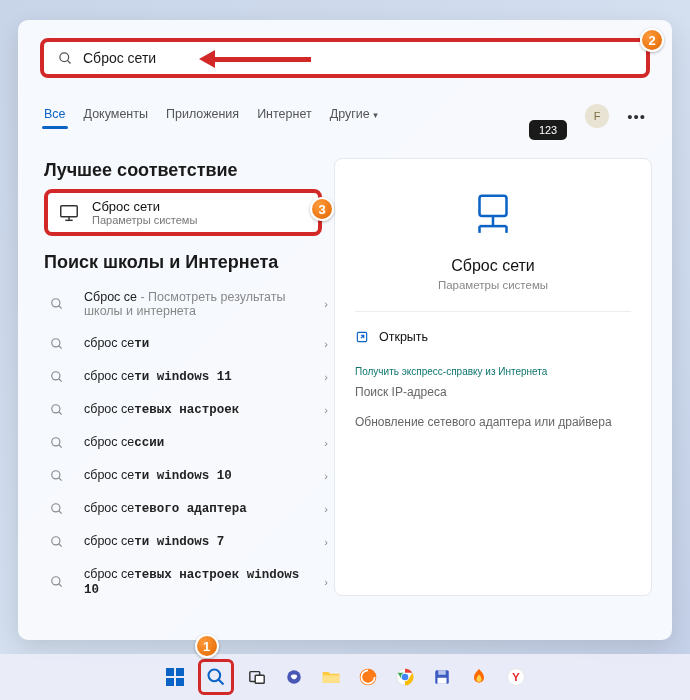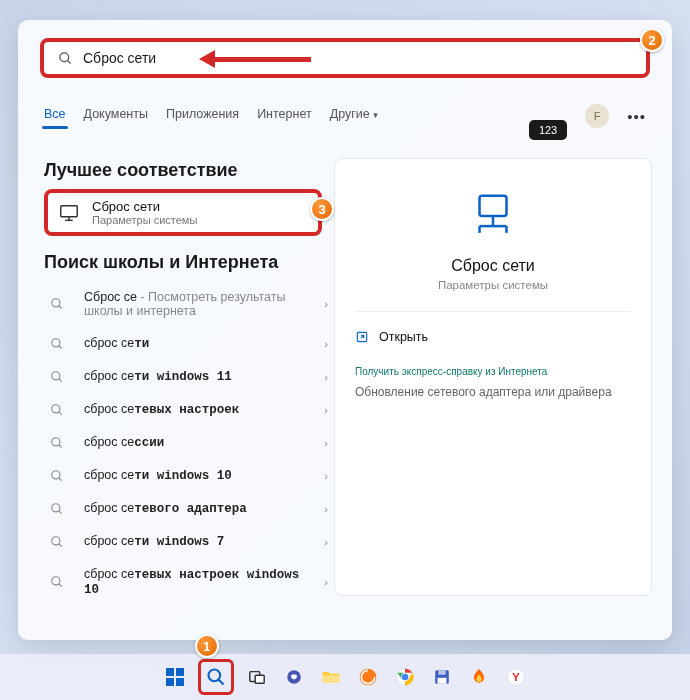--- a/index.html
+++ b/index.html
@@ -241,20 +241,21 @@
       <div class="detail-sub">Параметры системы</div>
       <div class="hr"></div>
       <div class="open">
         <svg width="14" height="14" viewBox="0 0 24 24" fill="none" stroke="#0b63c6" stroke-width="2">
             <rect x="4" y="4" width="16" height="16" rx="2"></rect>
             <path d="M10 14l5-5M15 14V9h-5"></path>
           </svg>
         <span>Открыть</span>
       </div>
       <div class="help-hd">Получить экспресс-справку из Интернета</div>
+      <div class="help-it">Поиск IP-адреса</div>
       <div class="help-it">Обновление сетевого адаптера или драйвера</div>
     </div>
   </div>
 </div>
 
 <div class="taskbar">
   <div class="tb-ic">
     <svg width="20" height="20" viewBox="0 0 20 20">
         <rect x="1" y="1" width="8" height="8" fill="#0b63c6"></rect>
         <rect x="11" y="1" width="8" height="8" fill="#0b63c6"></rect>

